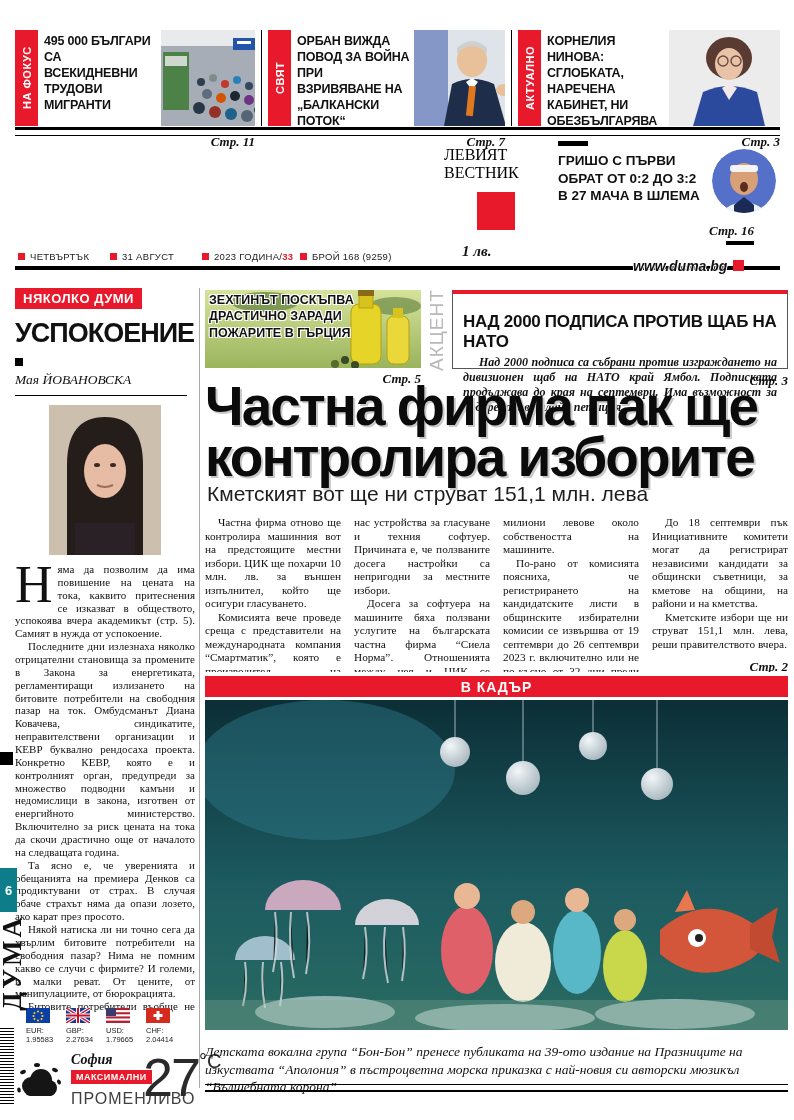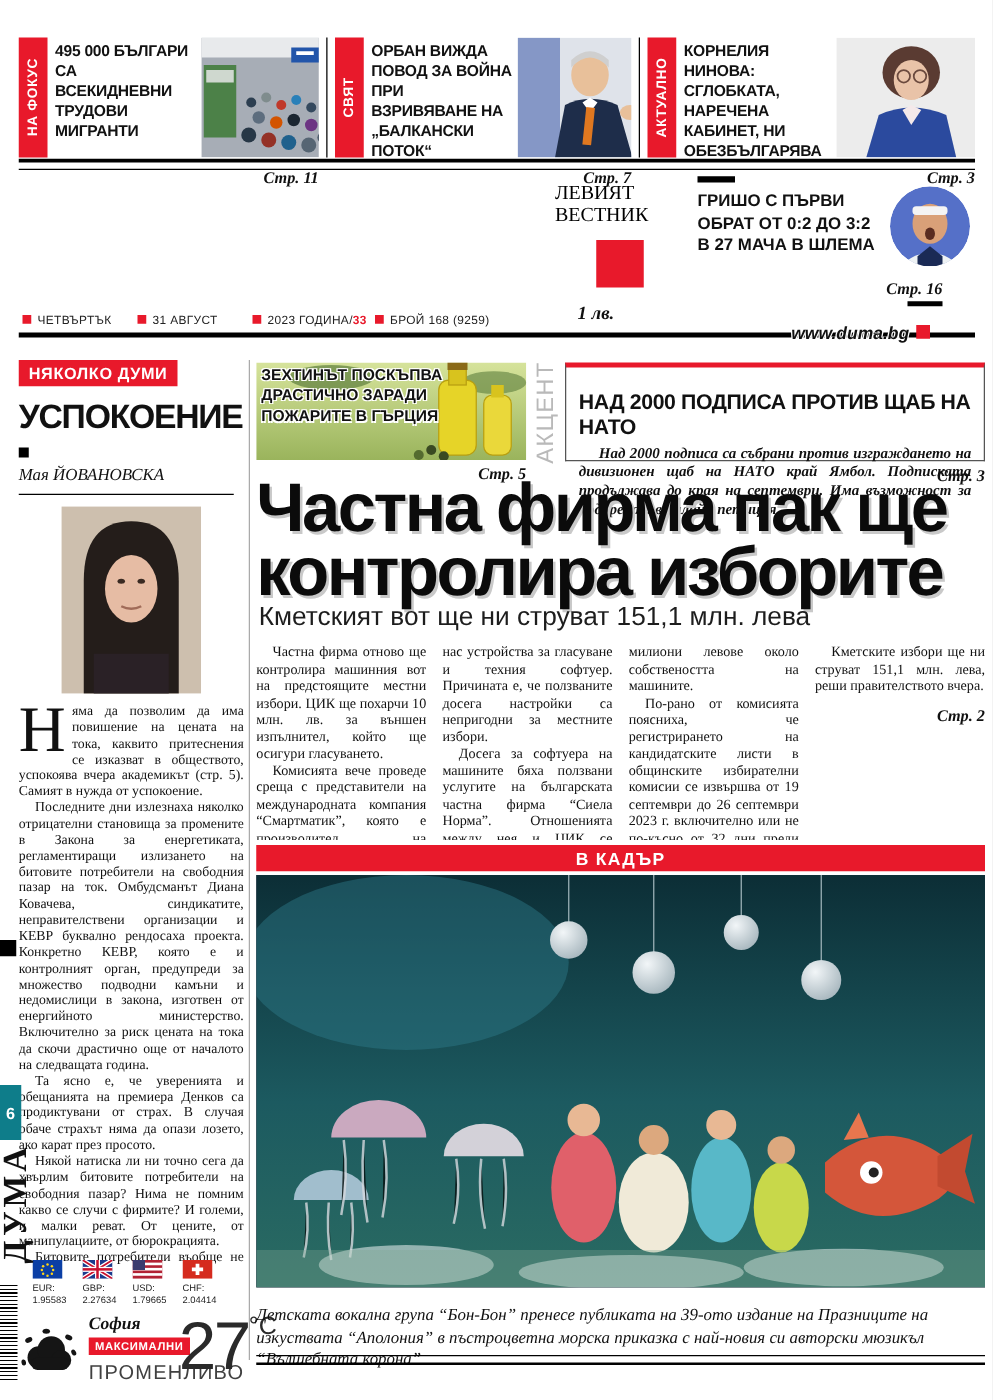--- a/index.html
+++ b/index.html
@@ -373,20 +373,21 @@
     </div>
     <div class="col">
       <p class="cont">нас устройства за гласуване и техния софтуер. Причината е, че ползваните досега настройки са непригодни за местните избори.</p>
       <p>Досега за софтуера на машините бяха ползвани услугите на българската частна фирма “Сиела Норма”. Отношенията между нея и ЦИК се изостриха заради спорове за</p>
     </div>
     <div class="col">
       <p class="cont">милиони левове около собствеността на машините.</p>
       <p>По-рано от комисията поясниха, че регистрирането на кандидатските листи в общинските избирателни комисии се извършва от 19 септември до 26 септември 2023 г. включително или не по-късно от 32 дни преди изборния ден.</p>
     </div>
     <div class="col">
+      <p>До 18 септември пък Инициативните комитети могат да регистрират независими кандидати за общински съветници, за кметове на общини, на райони и на кметства.</p>
       <p>Кметските избори ще ни струват 151,1 млн. лева, реши правителството вчера.</p>
       <div class="colref pageref">Стр. 2</div>
     </div>
   </div>
 
   <div class="banner">В КАДЪР</div>
 
   <div class="bigphoto">
     <svg width="583" height="330" viewBox="0 0 583 330" preserveAspectRatio="none">
       <defs>

